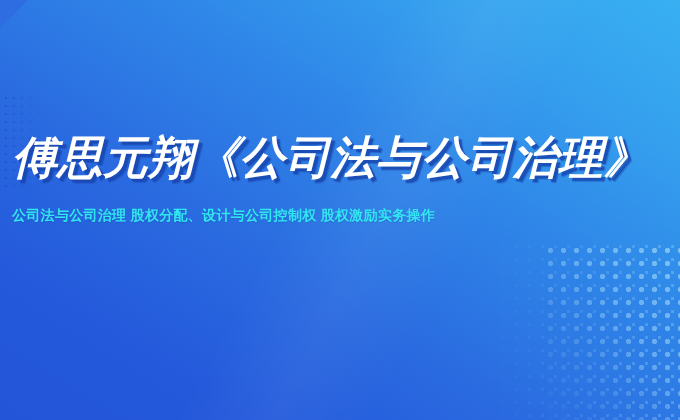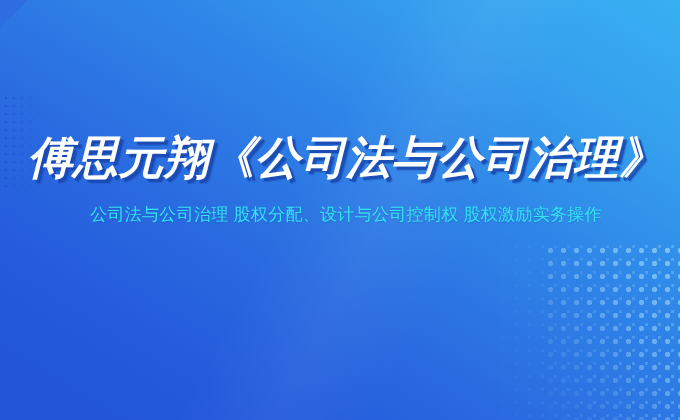--- a/index.html
+++ b/index.html
@@ -108,40 +108,40 @@
     -webkit-mask-image: linear-gradient(to left, rgba(0,0,0,1) 0%, rgba(0,0,0,0.45) 45%, rgba(0,0,0,0) 100%);
     mask-image: linear-gradient(to left, rgba(0,0,0,1) 0%, rgba(0,0,0,0.45) 45%, rgba(0,0,0,0) 100%);
   }
 
   
   .content {
     position: absolute;
     left: 12px;
     right: 0;
     top: 131px;
-    text-align: center;
+    text-align: left;
   }
   .title {
     margin: 0;
     font-size: 45px;
     line-height: 54px;
     font-weight: bold;
     font-style: italic;
     color: #ffffff;
     letter-spacing: 0.5px;
     white-space: nowrap;
     text-shadow:
       3px 3px 0 rgba(24,70,175,0.75),
       4px 4px 1px rgba(20,60,160,0.40);
   }
   .subtitle {
     margin: 19px 0 0 0;
-    font-size: 17px;
+    font-size: 14px;
     line-height: 22px;
-    font-weight: normal;
+    font-weight: bold;
     color: #32E6F0;
     letter-spacing: 0.3px;
     white-space: nowrap;
     text-shadow: 0 1px 1px rgba(20,60,160,0.25);
   }
 </style>
 </head>
 <body>
 
 <div id="banner">

